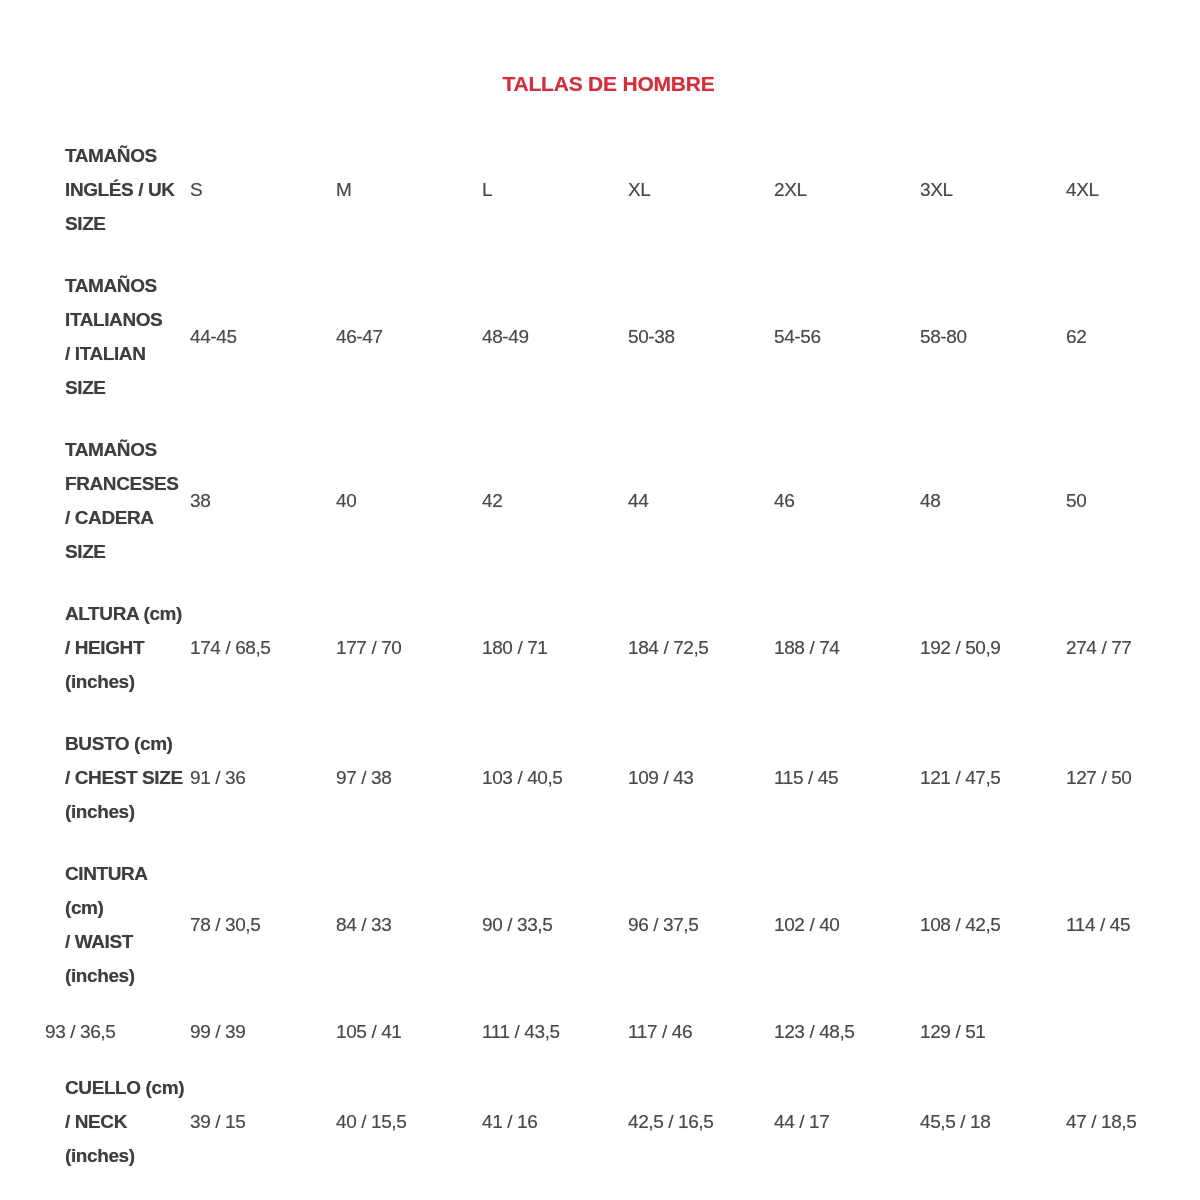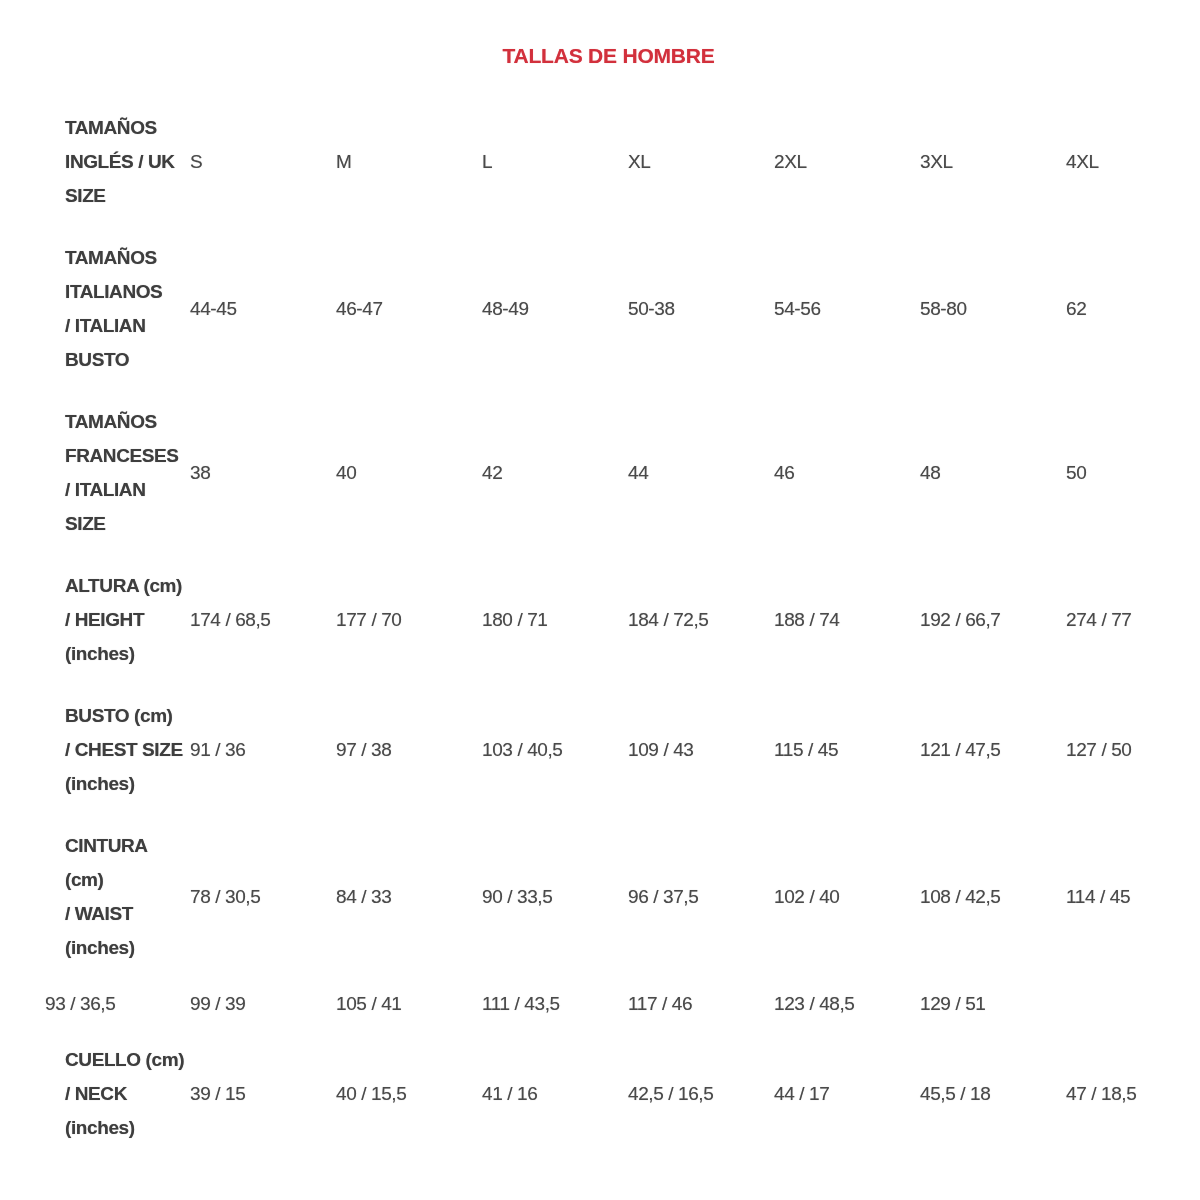--- a/index.html
+++ b/index.html
@@ -8,21 +8,21 @@
     background: #ffffff;
   }
   body {
     width: 1200px;
     height: 1200px;
     overflow: hidden;
     font-family: "Liberation Sans", sans-serif;
     color: #454545;
   }
   .page {
-    padding: 44px 28px 0 45px;
+    padding: 72px 28px 0 45px;
   }
   .title {
     text-align: center;
     font-size: 21px;
     font-weight: bold;
     letter-spacing: -0.2px;
     margin: 0 0 43px 0;
     text-shadow: 0 0 0.7px rgba(210, 48, 60, 0.55);
   }
   .rows { }
@@ -68,35 +68,35 @@
         <div class="cell"><span>L</span></div>
         <div class="cell"><span>XL</span></div>
         <div class="cell"><span>2XL</span></div>
         <div class="cell"><span>3XL</span></div>
         <div class="cell"><span>4XL</span></div>
       </div>
       <div class="trow">
         <div class="row-label">
           <div><span>TAMAÑOS</span></div>
           <div><span>ITALIANOS</span></div>
-          <div><span class="it">/ ITALIAN BUSTO</span></div>
+          <div><span class="it">/ ITALIAN SIZE</span></div>
         </div>
         <div class="cell"><span>44-45</span></div>
         <div class="cell"><span>46-47</span></div>
         <div class="cell"><span>48-49</span></div>
         <div class="cell"><span>50-38</span></div>
         <div class="cell"><span>54-56</span></div>
         <div class="cell"><span>58-80</span></div>
         <div class="cell"><span>62</span></div>
       </div>
       <div class="trow">
         <div class="row-label">
           <div><span>TAMAÑOS</span></div>
           <div><span>FRANCESES</span></div>
-          <div><span class="it">/ ITALIAN</span></div>
+          <div><span class="it">/ CADERA</span></div>
           <div><span class="it">SIZE</span></div>
         </div>
         <div class="cell"><span>38</span></div>
         <div class="cell"><span>40</span></div>
         <div class="cell"><span>42</span></div>
         <div class="cell"><span>44</span></div>
         <div class="cell"><span>46</span></div>
         <div class="cell"><span>48</span></div>
         <div class="cell"><span>50</span></div>
       </div>
@@ -104,21 +104,21 @@
         <div class="row-label">
           <div><span>ALTURA (cm)</span></div>
           <div><span class="it">/ HEIGHT</span></div>
           <div><span class="it">(inches)</span></div>
         </div>
         <div class="cell"><span>174</span><span> / </span><span class="it">68,5</span></div>
         <div class="cell"><span>177</span><span> / </span><span class="it">70</span></div>
         <div class="cell"><span>180</span><span> / </span><span class="it">71</span></div>
         <div class="cell"><span>184</span><span> / </span><span class="it">72,5</span></div>
         <div class="cell"><span>188</span><span> / </span><span class="it">74</span></div>
-        <div class="cell"><span>192</span><span> / </span><span class="it">66,7</span></div>
+        <div class="cell"><span>192</span><span> / </span><span class="it">50,9</span></div>
         <div class="cell"><span>274</span><span> / </span><span class="it">77</span></div>
       </div>
       <div class="trow">
         <div class="row-label">
           <div><span>BUSTO (cm)</span></div>
           <div><span class="it">/ CHEST SIZE</span></div>
           <div><span class="it">(inches)</span></div>
         </div>
         <div class="cell"><span>91</span><span> / </span><span class="it">36</span></div>
         <div class="cell"><span>97</span><span> / </span><span class="it">38</span></div>

